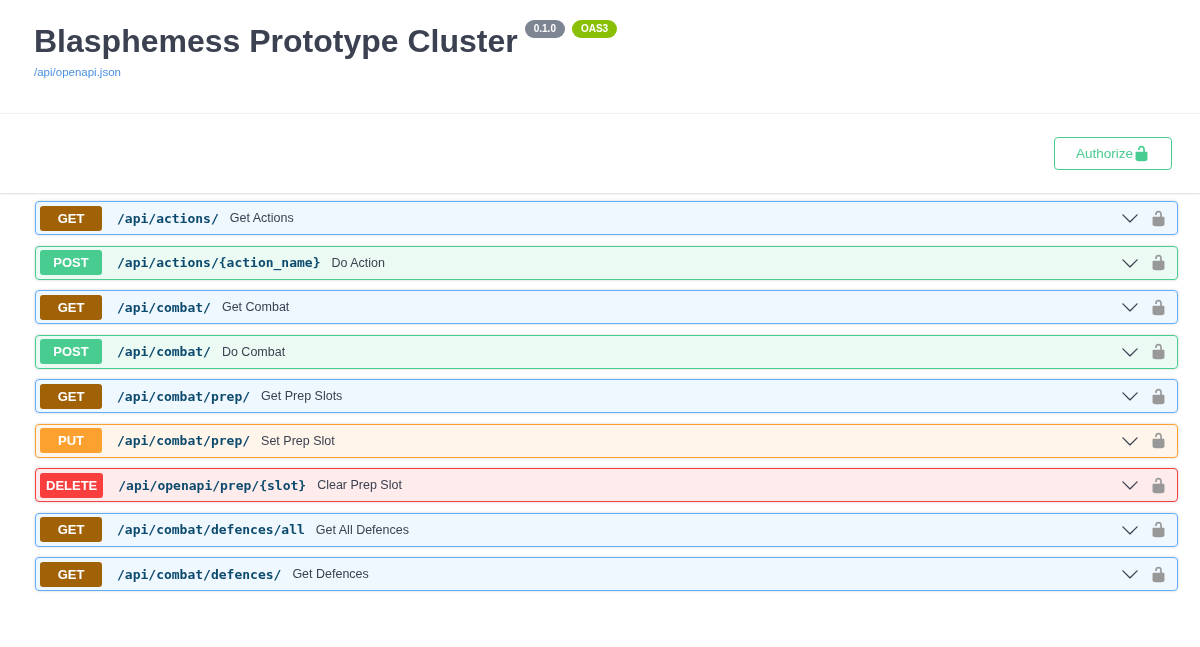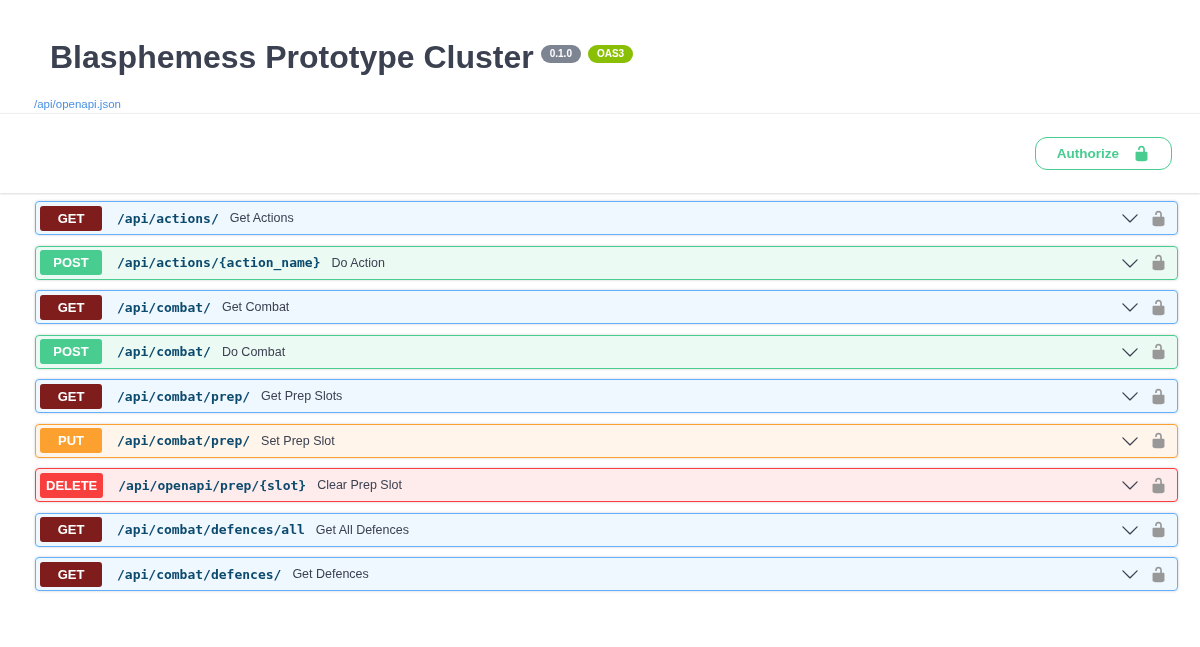--- a/index.html
+++ b/index.html
@@ -7,22 +7,22 @@
   body {
     width: 1200px; height: 647px; overflow: hidden;
     background: #ffffff;
     font-family: "Liberation Sans", sans-serif;
     color: #3b4151;
   }
 
   
   .info-section { padding: 24px 34px 0 34px; height: 113px; }
   .api-title {
-    margin: 16px; font-size: 32px; font-weight: bold; color: #3b4151;
-    line-height: 1.1; display: flex; align-items: center;
+    margin: 0; font-size: 32px; font-weight: bold; color: #3b4151;
+    line-height: 1.1; display: flex; align-items: flex-start;
   }
   .pill {
     display: inline-block; font-size: 10px; font-weight: bold; color: #fff;
     padding: 3px 9px; border-radius: 57px; margin-left: 7px;
     position: relative; top: -4px; line-height: 1.2;
   }
   .pill-version { background: #7d8492; }
   .pill-oas { background: #89bf04; }
   .spec-link {
     display: inline-block; margin-top: 7px; font-size: 11.5px;
@@ -31,23 +31,23 @@
 
   
   .scheme-container {
     height: 80px; background: #fff;
     border-top: 1px solid #f0f0f0;
     box-shadow: 0 1px 2px 0 rgba(0,0,0,.15);
     display: flex; align-items: center; justify-content: flex-end;
     padding: 0 28px;
   }
   .authorize-btn {
-    display: inline-flex; align-items: center; gap: 14px;
-    background: #fff; border: 1.5px solid #49cc90; border-radius: 12px;
-    color: #49cc90; font-weight: bold; font-size: 13.5px;
+    display: inline-flex; align-items: center; 
+    background: #fff; border: 1.5px solid #49cc90; border-radius: 4px;
+    color: #49cc90; font-weight: normal; font-size: 13.5px;
     font-family: "Liberation Sans", sans-serif;
     padding: 7px 21px; cursor: pointer; line-height: 1;
   }
   .authorize-btn svg { fill: #49cc90; }
 
   
   .ops-wrapper { padding: 0 22px 0 35px; }
   .section-header {
     display: flex; justify-content: space-between; align-items: center;
     margin-top: 21px; padding: 0 18px 9px 9px;
@@ -76,21 +76,21 @@
   .path {
     margin-left: 15px; font-family: "DejaVu Sans Mono", "Liberation Mono", monospace;
     font-weight: bold; font-size: 13px; color: #0c4a6e;
   }
   .summary { margin-left: 11px; font-size: 12.5px; color: #3b4151; }
   .row-icons { margin-left: auto; display: flex; align-items: center; gap: 11px; }
   .chev-icon { fill: #3b4151; }
   .lock-icon-gray { fill: #989898; }
 
   .method-get    { border-color: #61affe; background: rgba(97,175,254,.1); }
-  .method-get .method-badge    { background: #7f1d1d; }
+  .method-get .method-badge    { background: #a16207; }
   .method-post   { border-color: #49cc90; background: rgba(73,204,144,.1); }
   .method-post .method-badge   { background: #49cc90; }
   .method-put    { border-color: #fca130; background: rgba(252,161,48,.1); }
   .method-put .method-badge    { background: #fca130; }
   .method-delete { border-color: #f93e3e; background: rgba(249,62,62,.1); }
   .method-delete .method-badge { background: #f93e3e; }
 </style>
 </head>
 <body>
 

